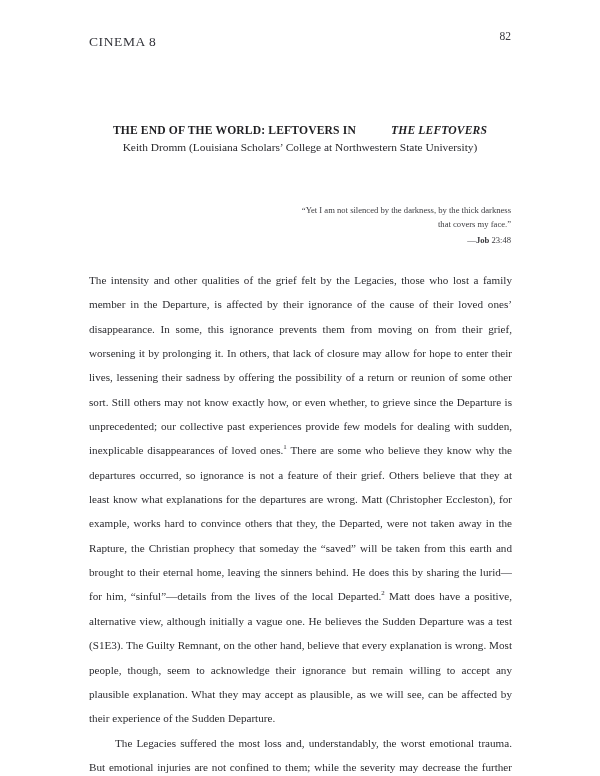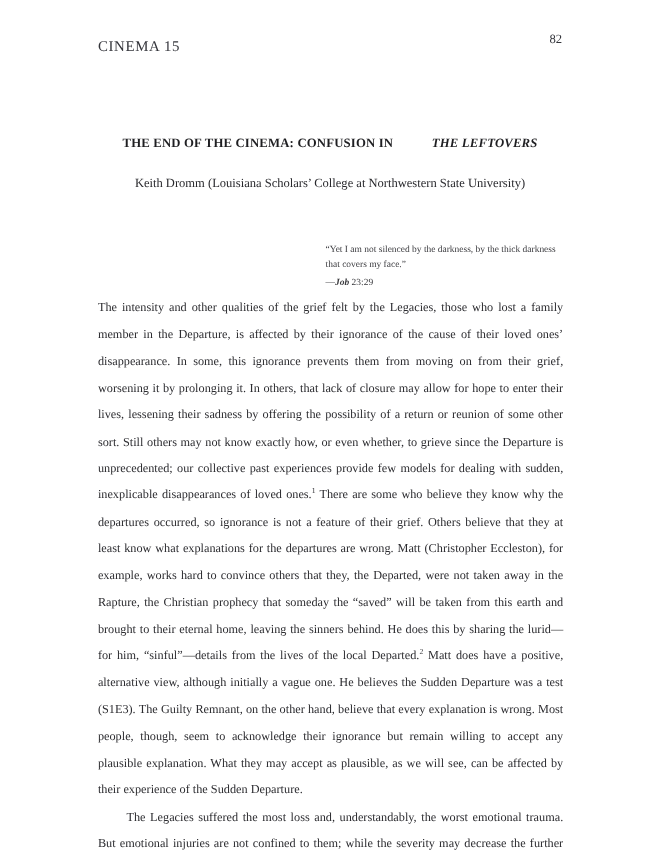--- a/index.html
+++ b/index.html
@@ -55,41 +55,41 @@
     font-weight: bold;
     letter-spacing: 0.15px;
     color: #1f1f22;
     line-height: 1.5;
   }
   .article-title .work-title {
     font-style: italic;
     margin-left: 32px;
   }
   .byline {
-    margin-top: 20px;
+    margin-top: 0;
     font-size: 11.4px;
     color: #28282c;
     line-height: 1.5;
   }
 
   
   .epigraph {
     position: absolute;
     right: 89px;
-    top: 220px;
+    top: 204px;
     width: 215px;
+    text-align: right;
     font-size: 8.6px;
     line-height: 1.62;
     color: #3a3a3e;
   }
   .epigraph .attribution {
     margin-top: 2px;
   }
   .epigraph .attribution .source {
-    font-style: italic;
     font-weight: bold;
   }
 
   
   .body-text {
     position: absolute;
     left: 89px;
     top: 268px;
     width: 423px;
   }
@@ -110,32 +110,32 @@
     vertical-align: super;
     line-height: 0;
   }
 </style>
 </head>
 <body>
 
 <div class="page">
 
   <div class="running-header">
-    <div class="journal-title">CINEMA 15</div>
+    <div class="journal-title">CINEMA 8</div>
     <div class="page-number">82</div>
   </div>
 
   <div class="title-block">
-    <div class="article-title"><span>THE END OF THE CINEMA: CONFUSION IN </span><span class="work-title">THE LEFTOVERS</span></div>
+    <div class="article-title"><span>THE END OF THE WORLD: LEFTOVERS IN </span><span class="work-title">THE LEFTOVERS</span></div>
     <div class="byline">Keith Dromm (Louisiana Scholars’ College at Northwestern State University)</div>
   </div>
 
   <div class="epigraph">
     <div class="quote">“Yet I am not silenced by the darkness, by the thick darkness that covers my face.”</div>
-    <div class="attribution"><span>—</span><span class="source">Job</span><span> 23:29</span></div>
+    <div class="attribution"><span>—</span><span class="source">Job</span><span> 23:48</span></div>
   </div>
 
   <div class="body-text">
     <p><span>The intensity and other qualities of the grief felt by the Legacies, those who lost a family member in the Departure, is affected by their ignorance of the cause of their loved ones’ disappearance. In some, this ignorance prevents them from moving on from their grief, worsening it by prolonging it. In others, that lack of closure may allow for hope to enter their lives, lessening their sadness by offering the possibility of a return or reunion of some other sort. Still others may not know exactly how, or even whether, to grieve since the Departure is unprecedented; our collective past experiences provide few models for dealing with sudden, inexplicable disappearances of loved ones.</span><sup class="footnote-marker">1</sup><span> There are some who believe they know why the departures occurred, so ignorance is not a feature of their grief. Others believe that they at least know what explanations for the departures are wrong. Matt (Christopher Eccleston), for example, works hard to convince others that they, the Departed, were not taken away in the Rapture, the Christian prophecy that someday the “saved” will be taken from this earth and brought to their eternal home, leaving the sinners behind. He does this by sharing the lurid—for him, “sinful”—details from the lives of the local Departed.</span><sup class="footnote-marker">2</sup><span> Matt does have a positive, alternative view, although initially a vague one. He believes the Sudden Departure was a test (S1E3). The Guilty Remnant, on the other hand, believe that every explanation is wrong. Most people, though, seem to acknowledge their ignorance but remain willing to accept any plausible explanation. What they may accept as plausible, as we will see, can be affected by their experience of the Sudden Departure.</span></p>
 
     <p class="indented"><span>The Legacies suffered the most loss and, understandably, the worst emotional trauma. But emotional injuries are not confined to them; while the severity may decrease the further that someone is emotionally from a departed, most everyone, simply out of sympathy or compassion, will suffer to some degree. There is another type of injury that can afflict everyone, even the people of Jarden</span></p>
   </div>
 
 </div>
 

